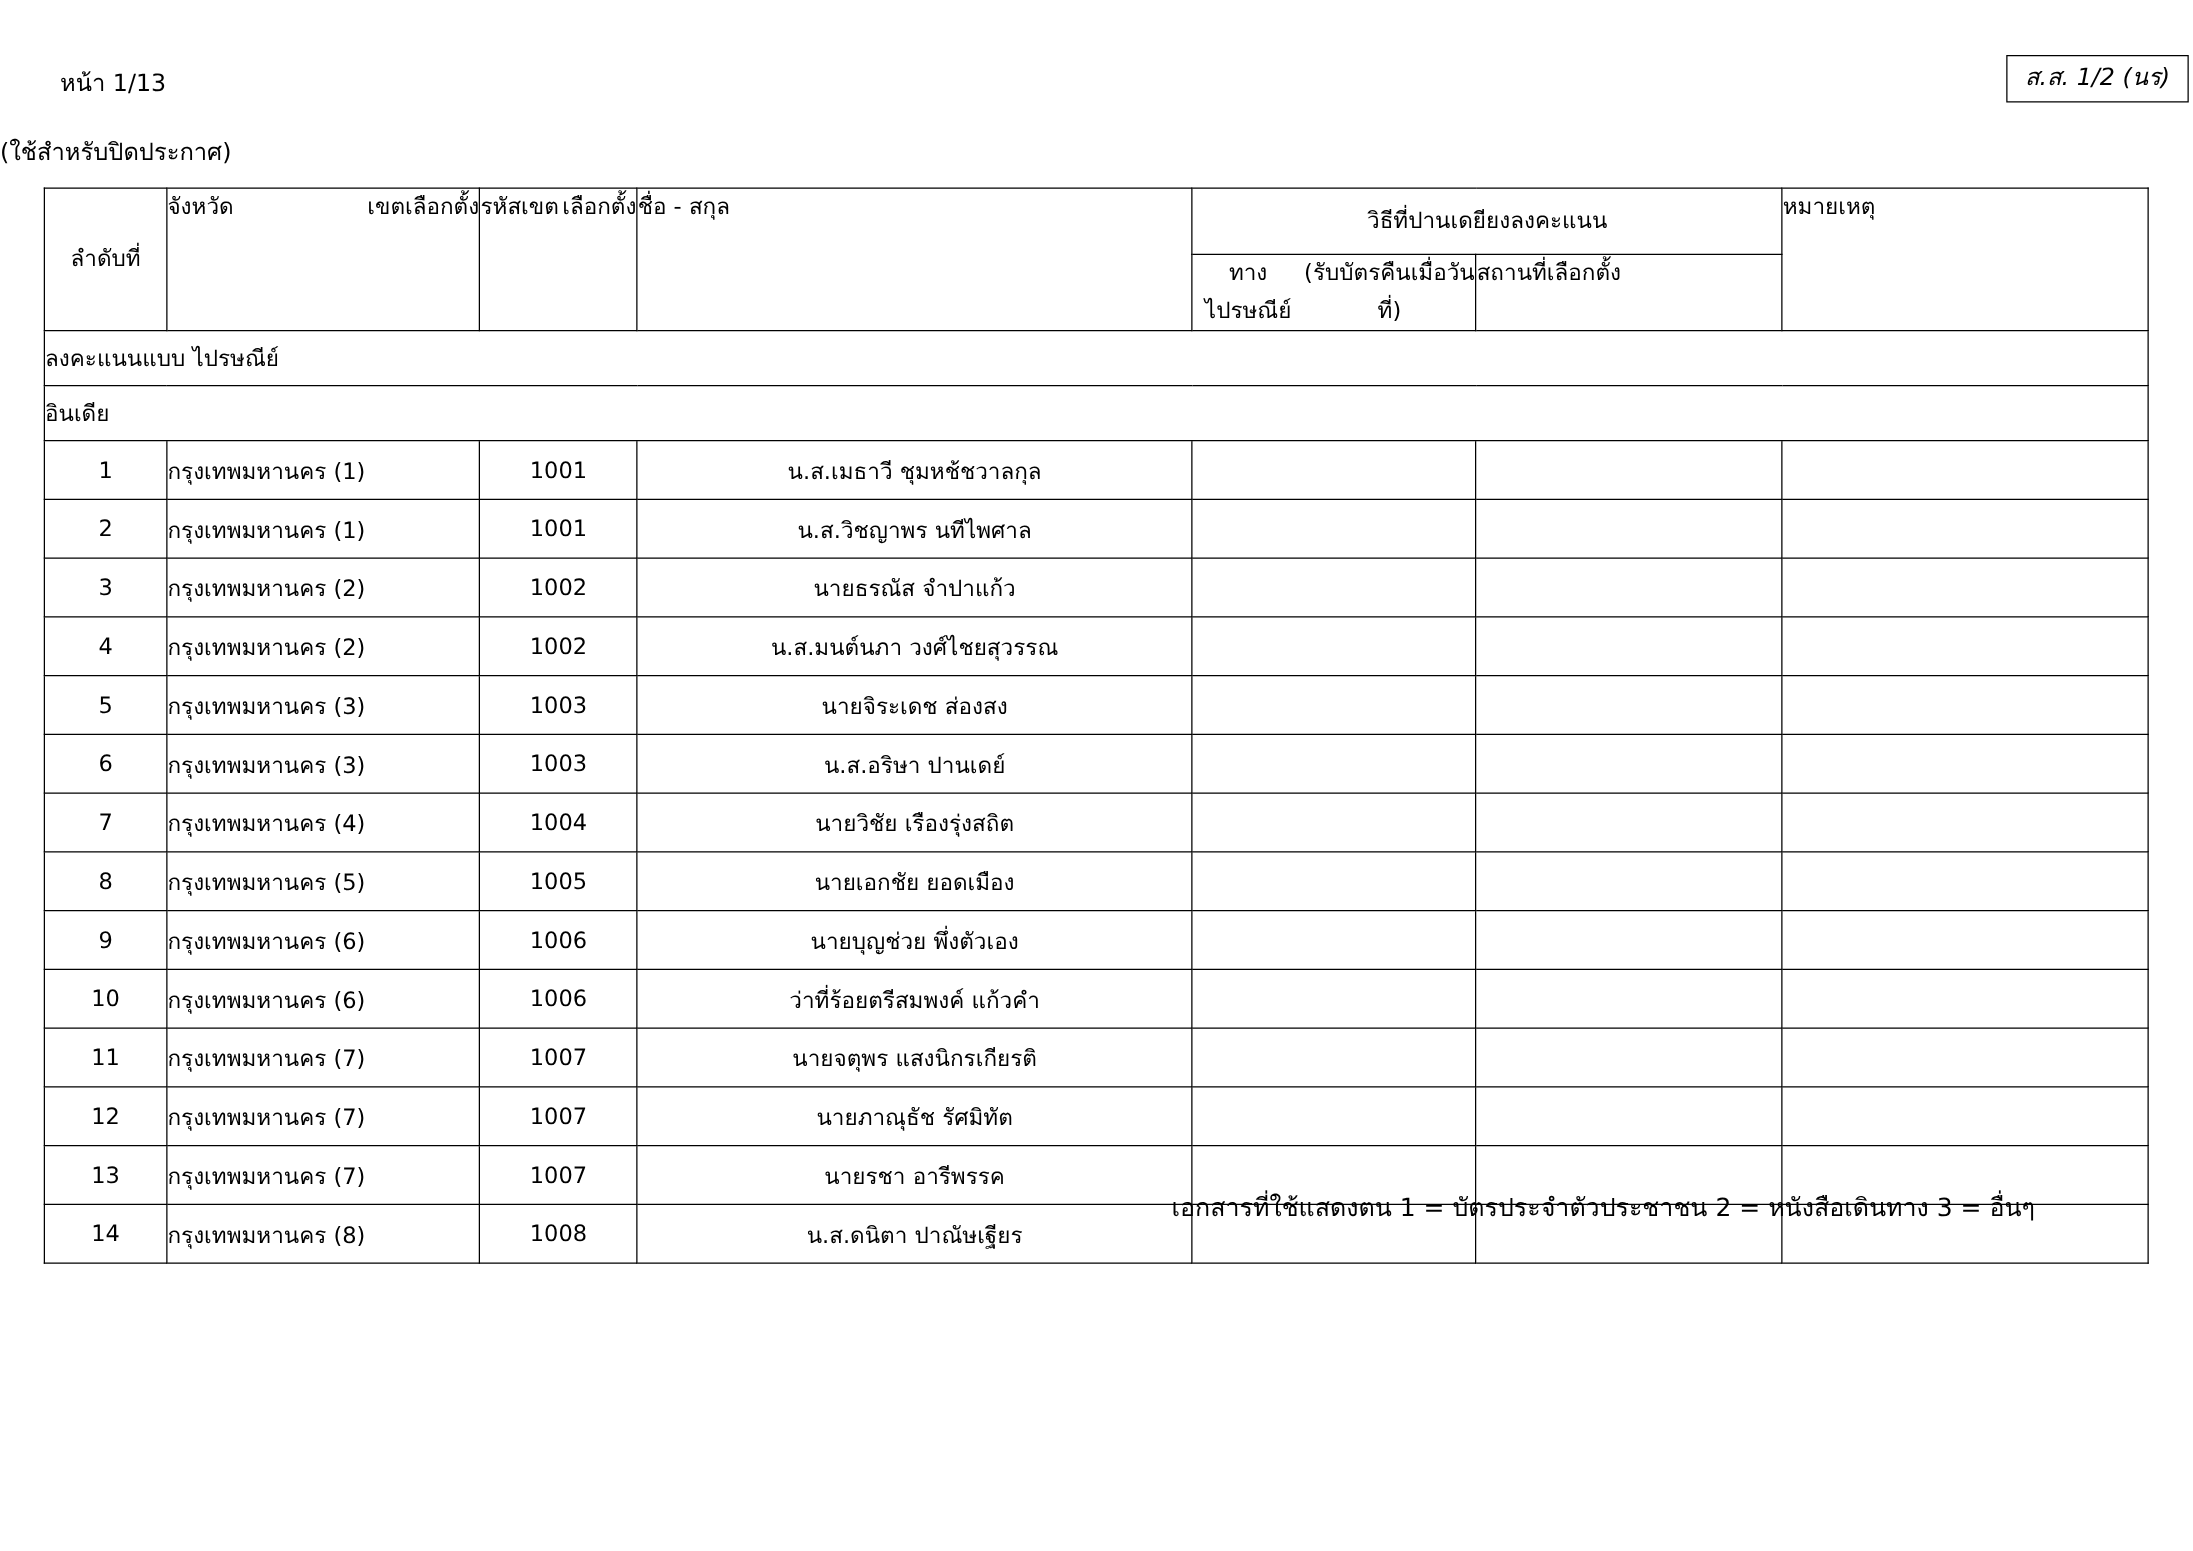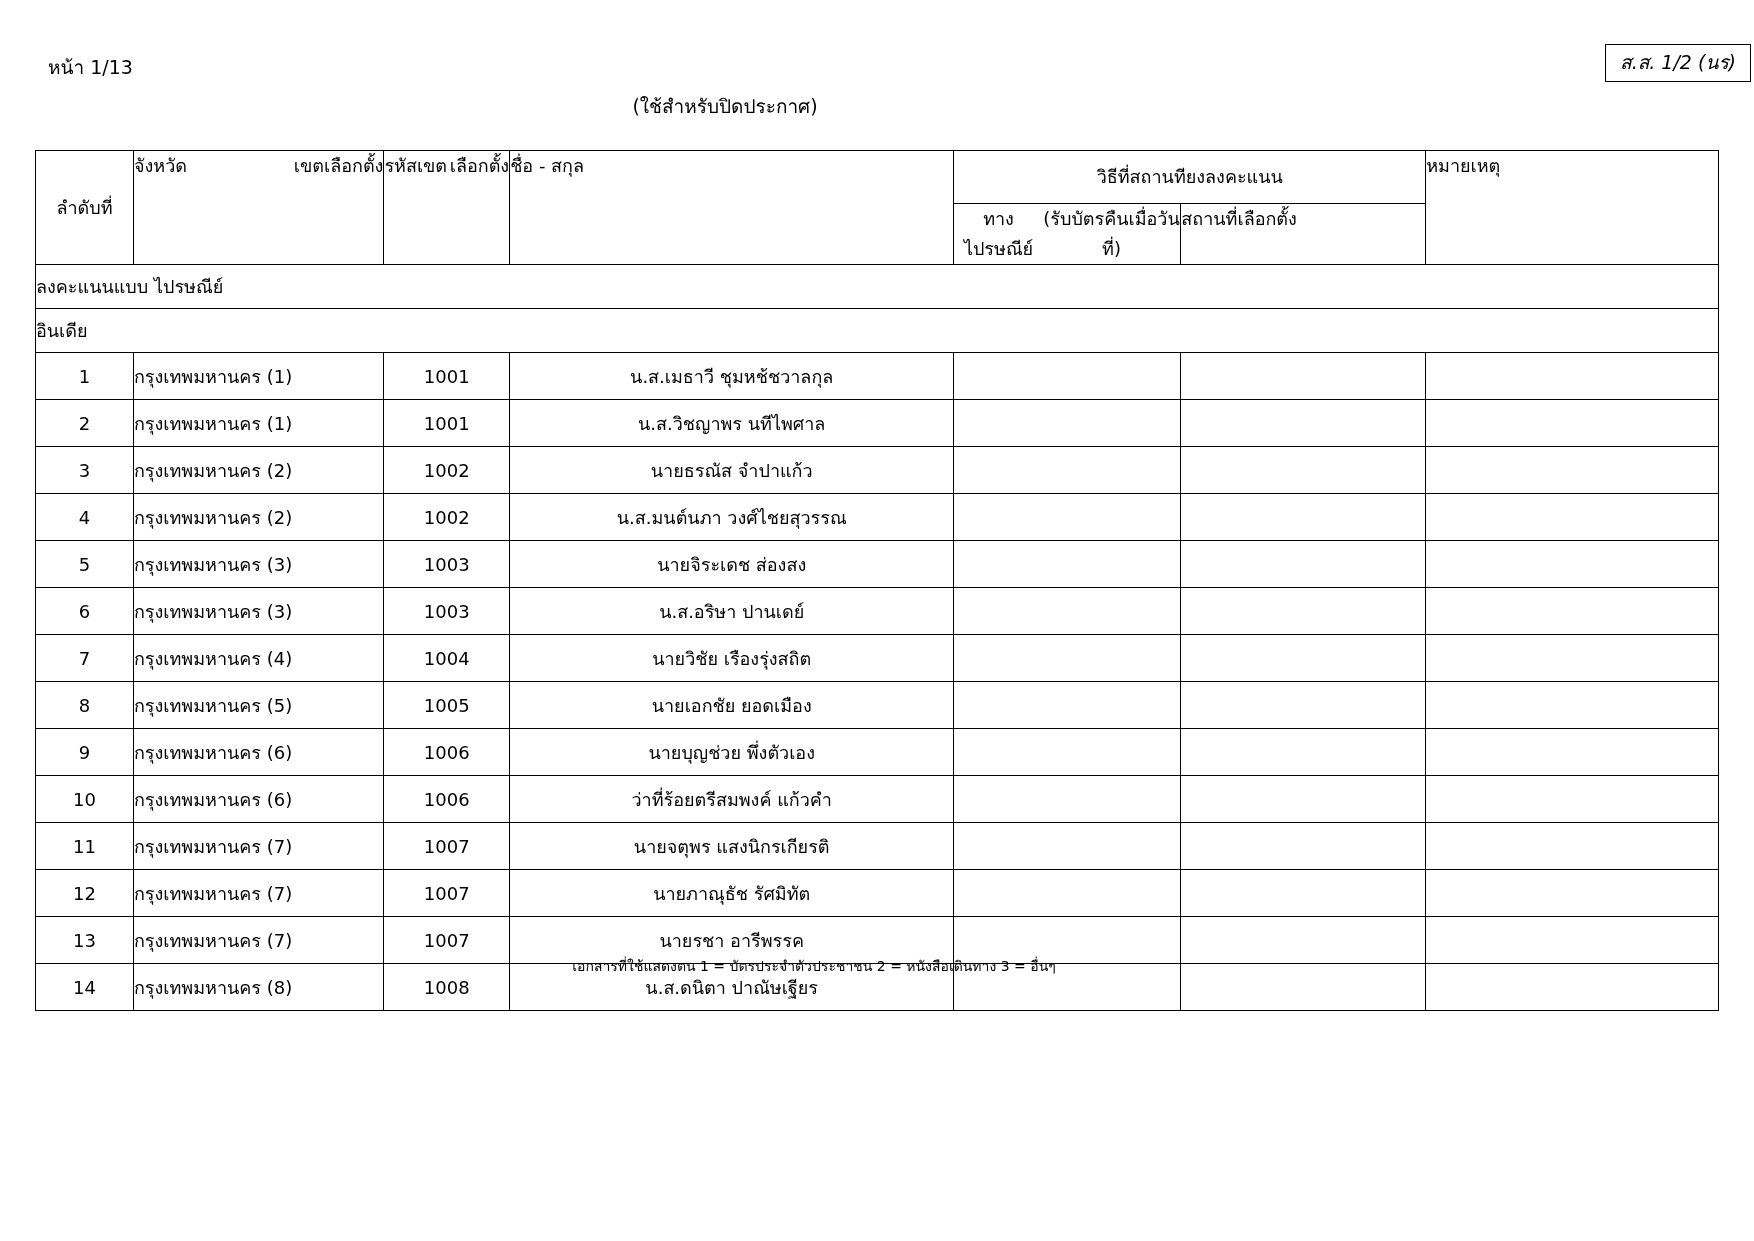--- a/index.html
+++ b/index.html
@@ -48,24 +48,23 @@
     padding: 5px 14px 7px 14px;
     font-size: 19px;
     line-height: 24px;
     white-space: nowrap;
     font-style: italic;
   }
 
   
   .subtitle {
     position: absolute;
-    top: 92px;
+    top: 108px;
     left: 0;
     width: 1450px;
-    text-align: center;
     font-size: 19px;
     line-height: 28px;
   }
 
   
   .table-wrap {
     position: absolute;
     top: 150px;
     left: 35px;
     width: 1684px;
@@ -124,22 +123,22 @@
   .hdr-top-left {
     vertical-align: middle;
   }
 
   
   .footnote {
     position: absolute;
     top: 952px;
     left: 0;
     width: 1628px;
-    text-align: center;
-    font-size: 14px;
+    text-align: right;
+    font-size: 20px;
     line-height: 28px;
   }
 </style>
 </head>
 <body>
 
 <div class="page">
 
   <div class="top-bar">
     <div class="page-number">หน้า 1/13</div>
@@ -173,21 +172,21 @@
               <div class="hline">รหัสเขต</div>
               <div class="hline">เลือกตั้ง</div>
             </div>
           </th>
           <th class="hd" rowspan="2">
             <div class="hcell-2line">
               <div class="hline">ชื่อ - สกุล</div>
               <div class="hline">&nbsp;</div>
             </div>
           </th>
-          <th class="hd" colspan="2">วิธีที่สถานทียงลงคะแนน</th>
+          <th class="hd" colspan="2">วิธีที่ปานเดยียงลงคะแนน</th>
           <th class="hd" rowspan="2">
             <div class="hcell-2line">
               <div class="hline">หมายเหตุ</div>
               <div class="hline">&nbsp;</div>
             </div>
           </th>
         </tr>
         <tr>
           <th class="hd">
             <div class="hcell-2line">

